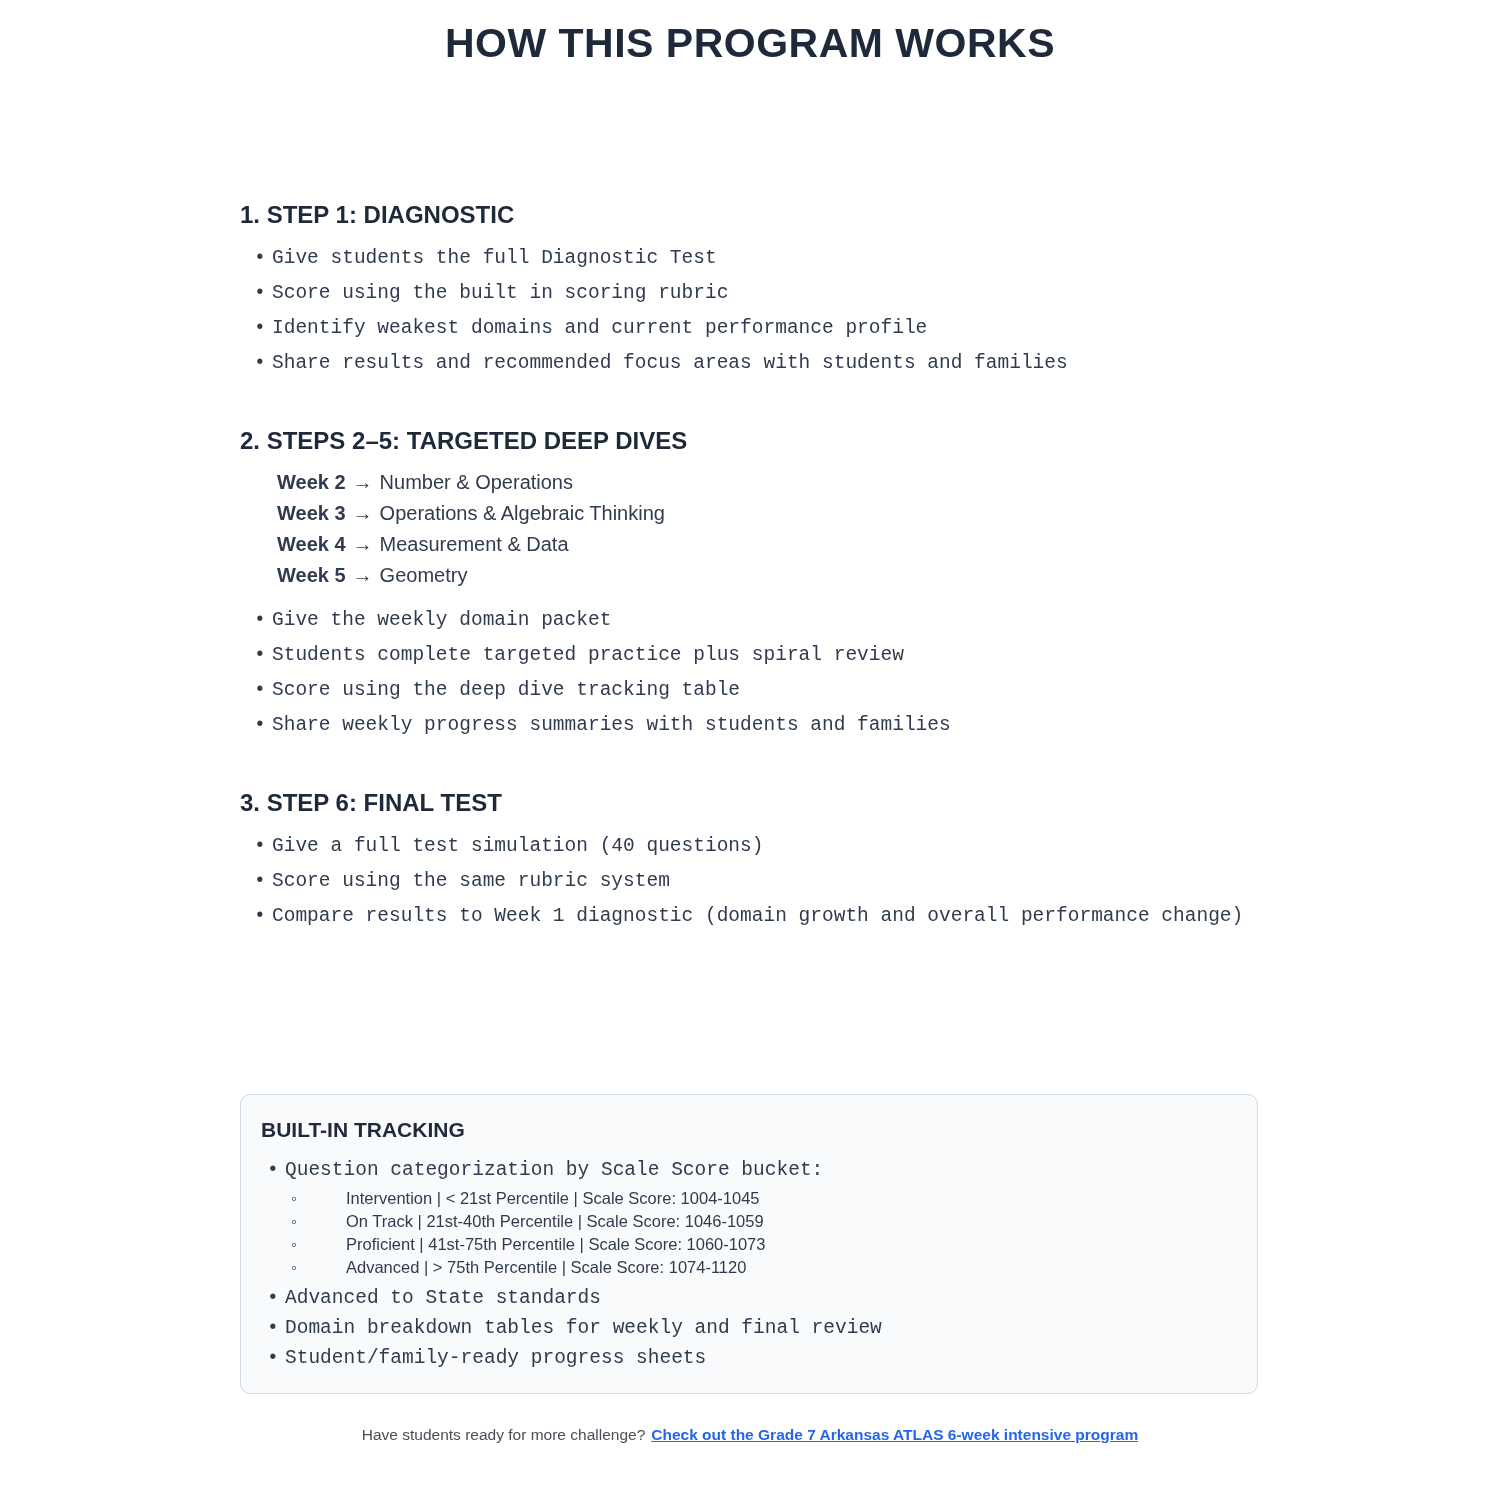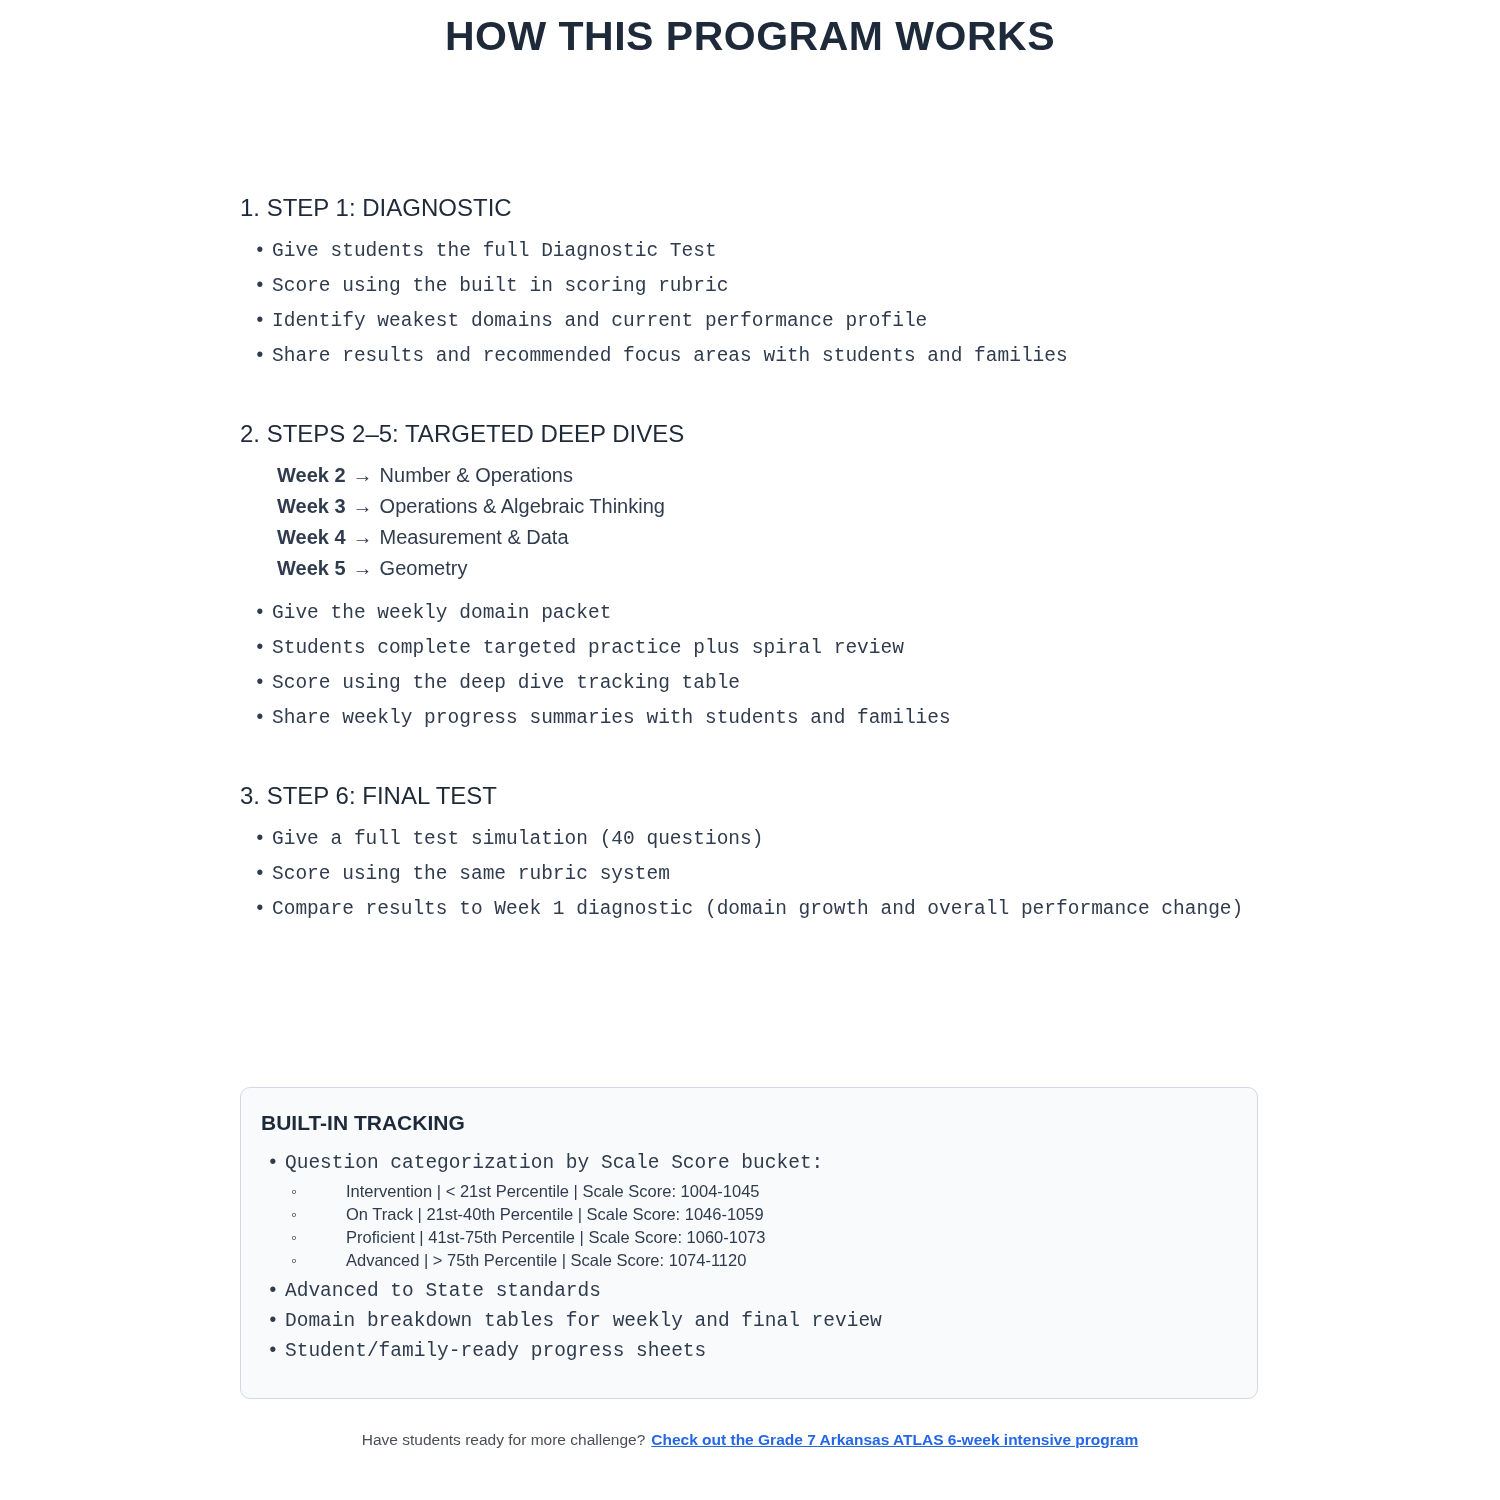--- a/index.html
+++ b/index.html
@@ -12,47 +12,47 @@
   }
   *{box-sizing:border-box;}
   html,body{margin:0;padding:0;}
   body{
     width:1500px;height:1500px;background:#ffffff;
     font-family:"Liberation Sans",sans-serif;
     color:var(--body);
   }
   .title{
     text-align:center;
-    margin:13px 0 0 0;
+    margin:20px 0 0 0;
     font-size:41px;
     font-weight:bold;
     color:var(--heading);
     letter-spacing:.5px;
   }
   .content{padding:0 242px 0 240px;}
   .section{margin-top:46px;}
   .section.first{margin-top:134px;}
   .section-heading{
-    font-size:24px;font-weight:normal;color:var(--heading);
+    font-size:24px;font-weight:bold;color:var(--heading);
     margin:16px 0 12px 0;line-height:28px;
   }
   ul.bullets{list-style:none;margin:0;padding:0 0 0 14px;font-family:Liberation Mono, monospace;}
   .bullet{display:flex;font-size:19.5px;line-height:35px;}
   .marker{flex:0 0 18px;}
   .marker::before{content:"\2022";}
   .weeks{padding-left:37px;margin:10px 0 12px 0;}
   .week-row{font-size:20px;line-height:31px;}
   .week-label{font-weight:bold;}
   .week-arrow{margin:0 7px;}
   .tracking-box{
     margin:160px 242px 0 240px;
     background:var(--box_bg);
     border:1px solid var(--box_border);
     border-radius:10px;
-    padding:22px 24px 32px 20px;
+    padding:22px 24px 20px 20px;
   }
   .box-heading{
     font-size:21px;font-weight:bold;color:var(--heading);
     margin:0 0 12px 0;line-height:26px;
   }
   .tracking-box ul.bullets{padding-left:6px;}
   .tracking-box .bullet{font-size:19.5px;line-height:30px;}
   ul.sub-bullets{list-style:none;margin:2px 0 4px 0;padding:0 0 0 30px;}
   .sub-bullet{display:flex;font-size:16.5px;line-height:23px;gap:40px;}
   .sub-marker{flex:0 0 15px;}

